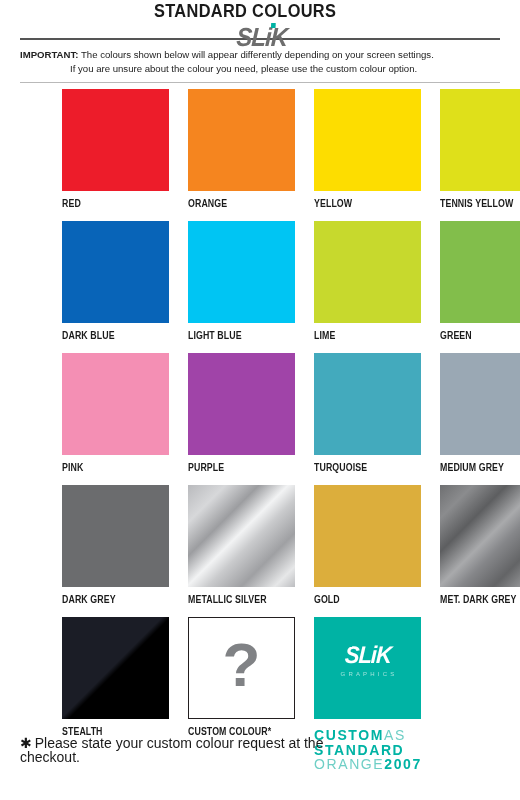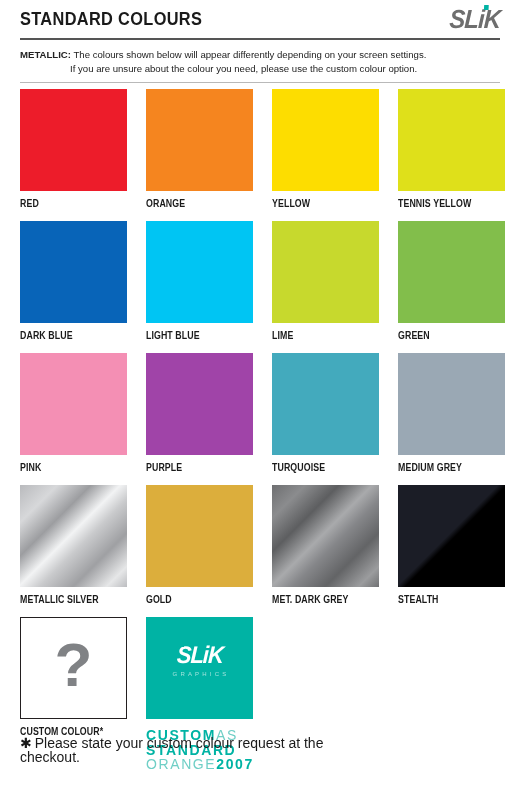--- a/index.html
+++ b/index.html
@@ -20,20 +20,21 @@
     padding: 0 20px;
   }
 
   
   .header {
     position: relative;
     height: 38px;
     display: flex;
     align-items: center;
     justify-content: space-between;
+    flex-direction: column;
   }
 
   .page-title {
     font-family: "Liberation Sans", sans-serif;
     font-size: 19px;
     font-weight: bold;
     letter-spacing: 0.4px;
     color: #1a1a1a;
     transform: scaleX(0.86);
     transform-origin: left center;
@@ -81,21 +82,21 @@
 
   
   .grid {
     display: grid;
     grid-template-columns: repeat(4, 107px);
     column-gap: 19px;
     row-gap: 0;
     margin-top: 6px;
   }
 
-  .cell { width: 98px; }
+  .cell { width: 98px; margin-left: 42px; }
 
   .swatch {
     width: 107px;
     height: 102px;
     display: block;
   }
 
   .swatch.bordered {
     border: 1.5px solid #231f20;
     width: 107px;
@@ -205,21 +206,21 @@
     <div class="page-title">STANDARD COLOURS</div>
     <div class="logo">
       <span>SLiK</span>
       <span class="dot"></span>
     </div>
   </div>
 
   <div class="rule"></div>
 
   <div class="important">
-    <span class="lead">METALLIC:</span>
+    <span class="lead">IMPORTANT:</span>
     <span>The colours shown below will appear differently depending on your screen settings.</span>
     <span class="line2">If you are unsure about the colour you need, please use the custom colour option.</span>
   </div>
 
   <div class="rule thin"></div>
 
   <div class="grid" id="swatch-grid">
       <div class="cell">
         <div class="swatch" style="background: rgb(237, 28, 42);"></div>
         <div class="swatch-label">RED</div>
@@ -260,20 +261,24 @@
         <div class="swatch" style="background: rgb(160, 68, 168);"></div>
         <div class="swatch-label">PURPLE</div>
       </div>
       <div class="cell">
         <div class="swatch" style="background: rgb(67, 170, 189);"></div>
         <div class="swatch-label">TURQUOISE</div>
       </div>
       <div class="cell">
         <div class="swatch" style="background: rgb(154, 168, 180);"></div>
         <div class="swatch-label">MEDIUM GREY</div>
+      </div>
+      <div class="cell">
+        <div class="swatch" style="background: rgb(107, 108, 110);"></div>
+        <div class="swatch-label">DARK GREY</div>
       </div>
       <div class="cell">
         <div class="swatch" style="background: linear-gradient(135deg, rgb(185, 186, 189) 0%, rgb(215, 216, 218) 18%, rgb(156, 157, 160) 34%, rgb(242, 243, 244) 48%, rgb(201, 202, 204) 58%, rgb(159, 160, 163) 74%, rgb(230, 231, 232) 90%, rgb(188, 189, 192) 100%);"></div>
         <div class="swatch-label">METALLIC SILVER</div>
       </div>
       <div class="cell">
         <div class="swatch" style="background: rgb(220, 174, 60);"></div>
         <div class="swatch-label">GOLD</div>
       </div>
       <div class="cell">

